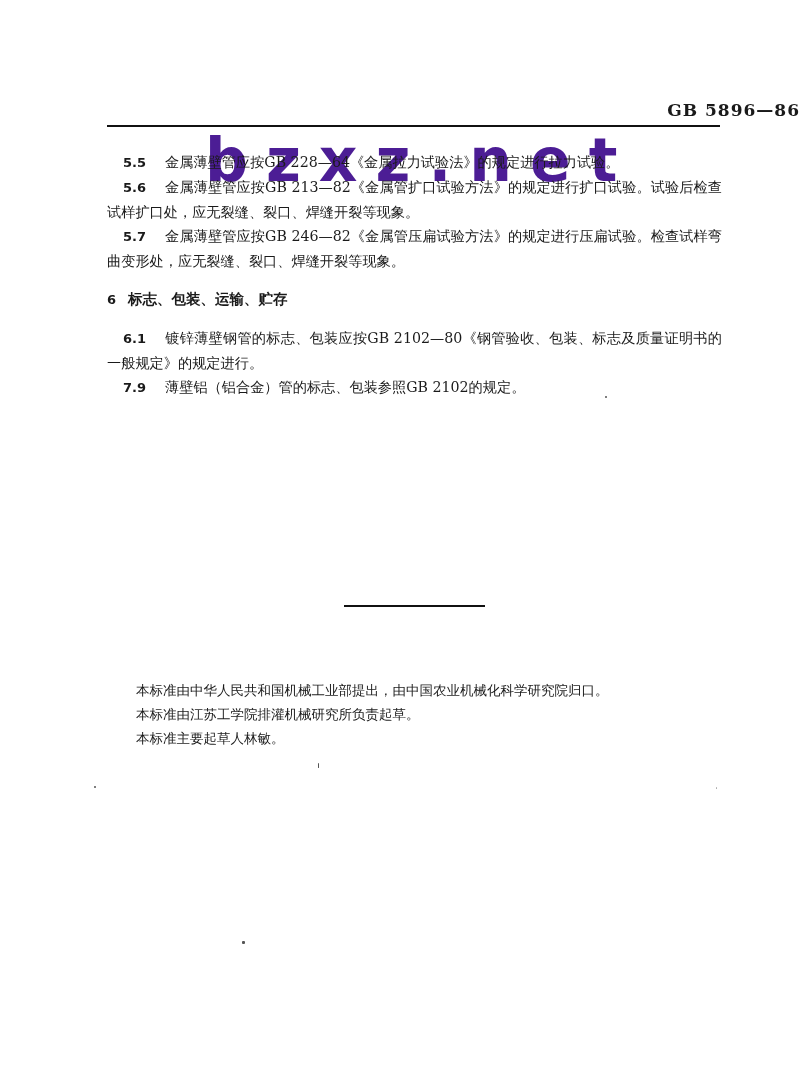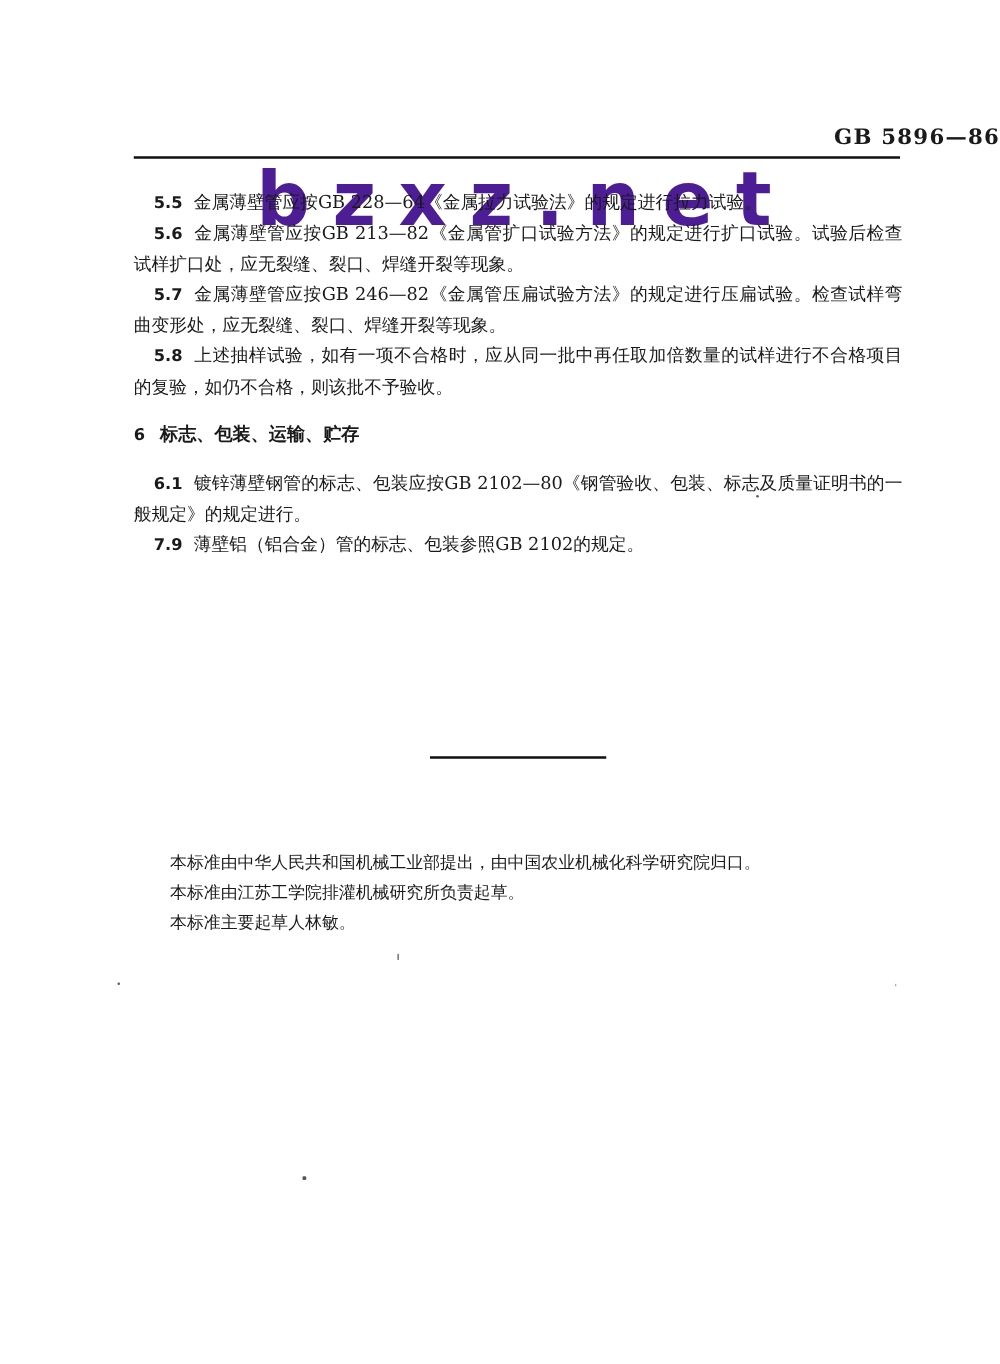--- a/index.html
+++ b/index.html
@@ -67,21 +67,21 @@
     }
     .clause {
       margin: 0;
       text-indent: 16px;
       text-align: justify;
     }
     .clause-num {
       font-family: "DejaVu Sans", sans-serif;
       font-weight: bold;
       font-size: 13px;
-      margin-right: 9px;
+      margin-right: 19px;
     }
     .section-heading {
       margin: 14px 0 14px 0;
       font-size: 14.5px;
       font-weight: bold;
     }
     .section-heading .clause-num {
       margin-right: 12px;
     }
     .divider {
@@ -126,23 +126,20 @@
 
     <p class="clause">
       <span class="clause-num">5.5</span><span>金属薄壁管应按GB 228—64《金属拉力试验法》的规定进行拉力试验。</span>
     </p>
     <p class="clause">
       <span class="clause-num">5.6</span><span>金属薄壁管应按GB 213—82《金属管扩口试验方法》的规定进行扩口试验。试验后检查试样扩口处，应无裂缝、裂口、焊缝开裂等现象。</span>
     </p>
     <p class="clause">
       <span class="clause-num">5.7</span><span>金属薄壁管应按GB 246—82《金属管压扁试验方法》的规定进行压扁试验。检查试样弯曲变形处，应无裂缝、裂口、焊缝开裂等现象。</span>
     </p>
-    <p class="clause">
-      <span class="clause-num">5.8</span><span>上述抽样试验，如有一项不合格时，应从同一批中再任取加倍数量的试样进行不合格项目的复验，如仍不合格，则该批不予验收。</span>
-    </p>
 
     <div class="section-heading">
       <span class="clause-num">6</span><span>标志、包装、运输、贮存</span>
     </div>
 
     <p class="clause">
       <span class="clause-num">6.1</span><span>镀锌薄壁钢管的标志、包装应按GB 2102—80《钢管验收、包装、标志及质量证明书的一般规定》的规定进行。</span>
     </p>
     <p class="clause">
       <span class="clause-num">7.9</span><span>薄壁铝（铝合金）管的标志、包装参照GB 2102的规定。</span>

